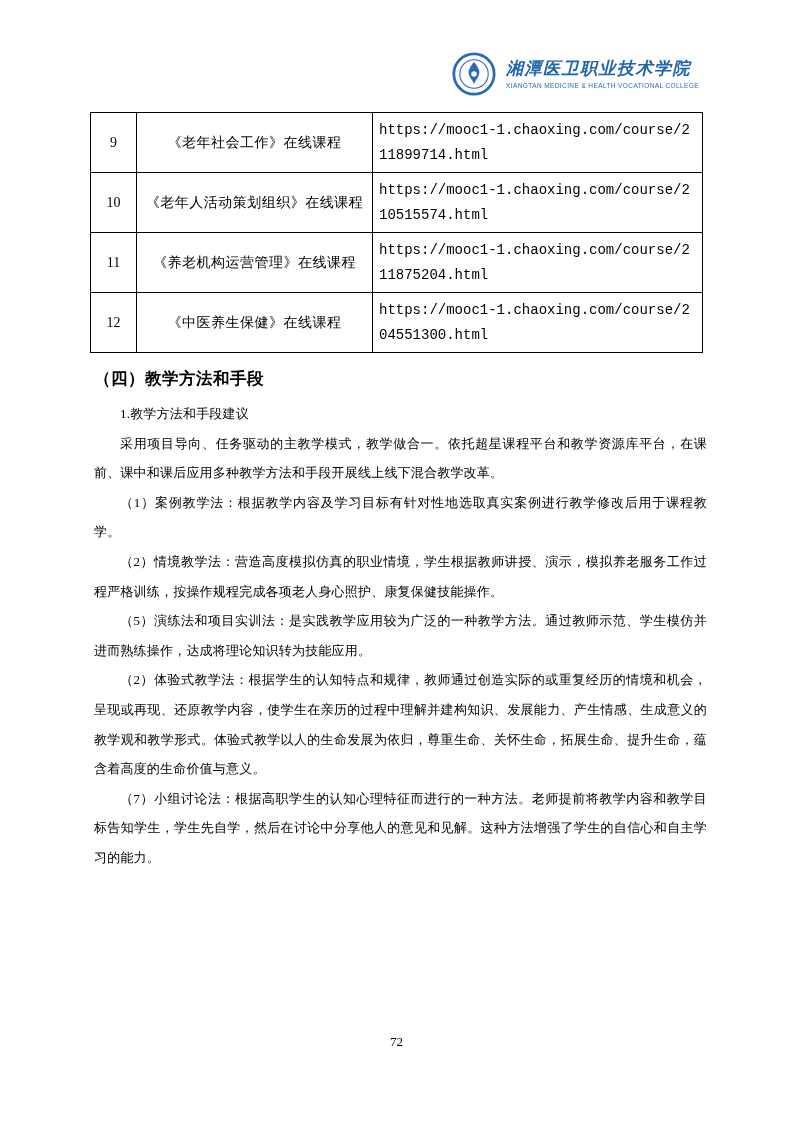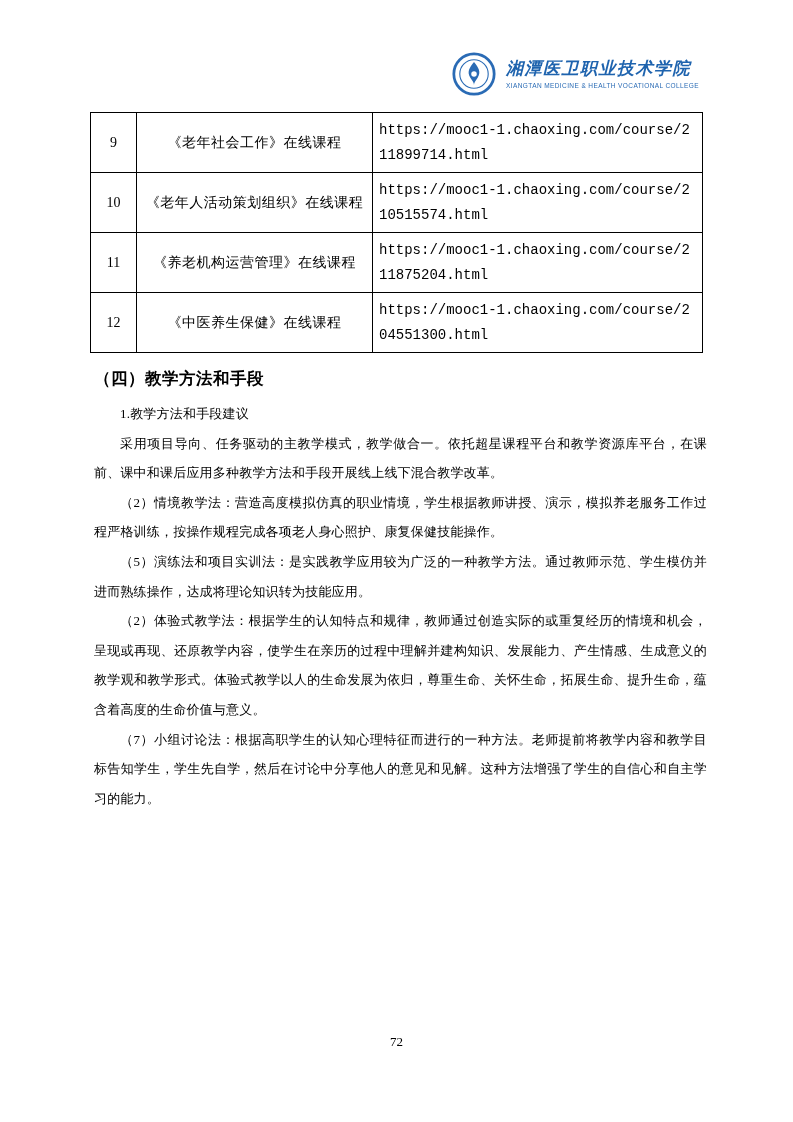--- a/index.html
+++ b/index.html
@@ -154,20 +154,21 @@
         <td class="col-name">《中医养生保健》在线课程</td>
         <td class="col-url">https://mooc1-1.chaoxing.com/course/204551300.html</td>
       </tr>
     </tbody>
   </table>
 
   <section class="content">
     <h3 class="section-heading">（四）教学方法和手段</h3>
     <p class="subsection">1.教学方法和手段建议</p>
     <p class="para">采用项目导向、任务驱动的主教学模式，教学做合一。依托超星课程平台和教学资源库平台，在课前、课中和课后应用多种教学方法和手段开展线上线下混合教学改革。</p>
+    <p class="para">（1）案例教学法：根据教学内容及学习目标有针对性地选取真实案例进行教学修改后用于课程教学。</p>
     <p class="para">（2）情境教学法：营造高度模拟仿真的职业情境，学生根据教师讲授、演示，模拟养老服务工作过程严格训练，按操作规程完成各项老人身心照护、康复保健技能操作。</p>
     <p class="para">（5）演练法和项目实训法：是实践教学应用较为广泛的一种教学方法。通过教师示范、学生模仿并进而熟练操作，达成将理论知识转为技能应用。</p>
     <p class="para">（2）体验式教学法：根据学生的认知特点和规律，教师通过创造实际的或重复经历的情境和机会，呈现或再现、还原教学内容，使学生在亲历的过程中理解并建构知识、发展能力、产生情感、生成意义的教学观和教学形式。体验式教学以人的生命发展为依归，尊重生命、关怀生命，拓展生命、提升生命，蕴含着高度的生命价值与意义。</p>
     <p class="para">（7）小组讨论法：根据高职学生的认知心理特征而进行的一种方法。老师提前将教学内容和教学目标告知学生，学生先自学，然后在讨论中分享他人的意见和见解。这种方法增强了学生的自信心和自主学习的能力。</p>
   </section>
 
   <footer class="page-footer">
     <span>72</span>
   </footer>
 

